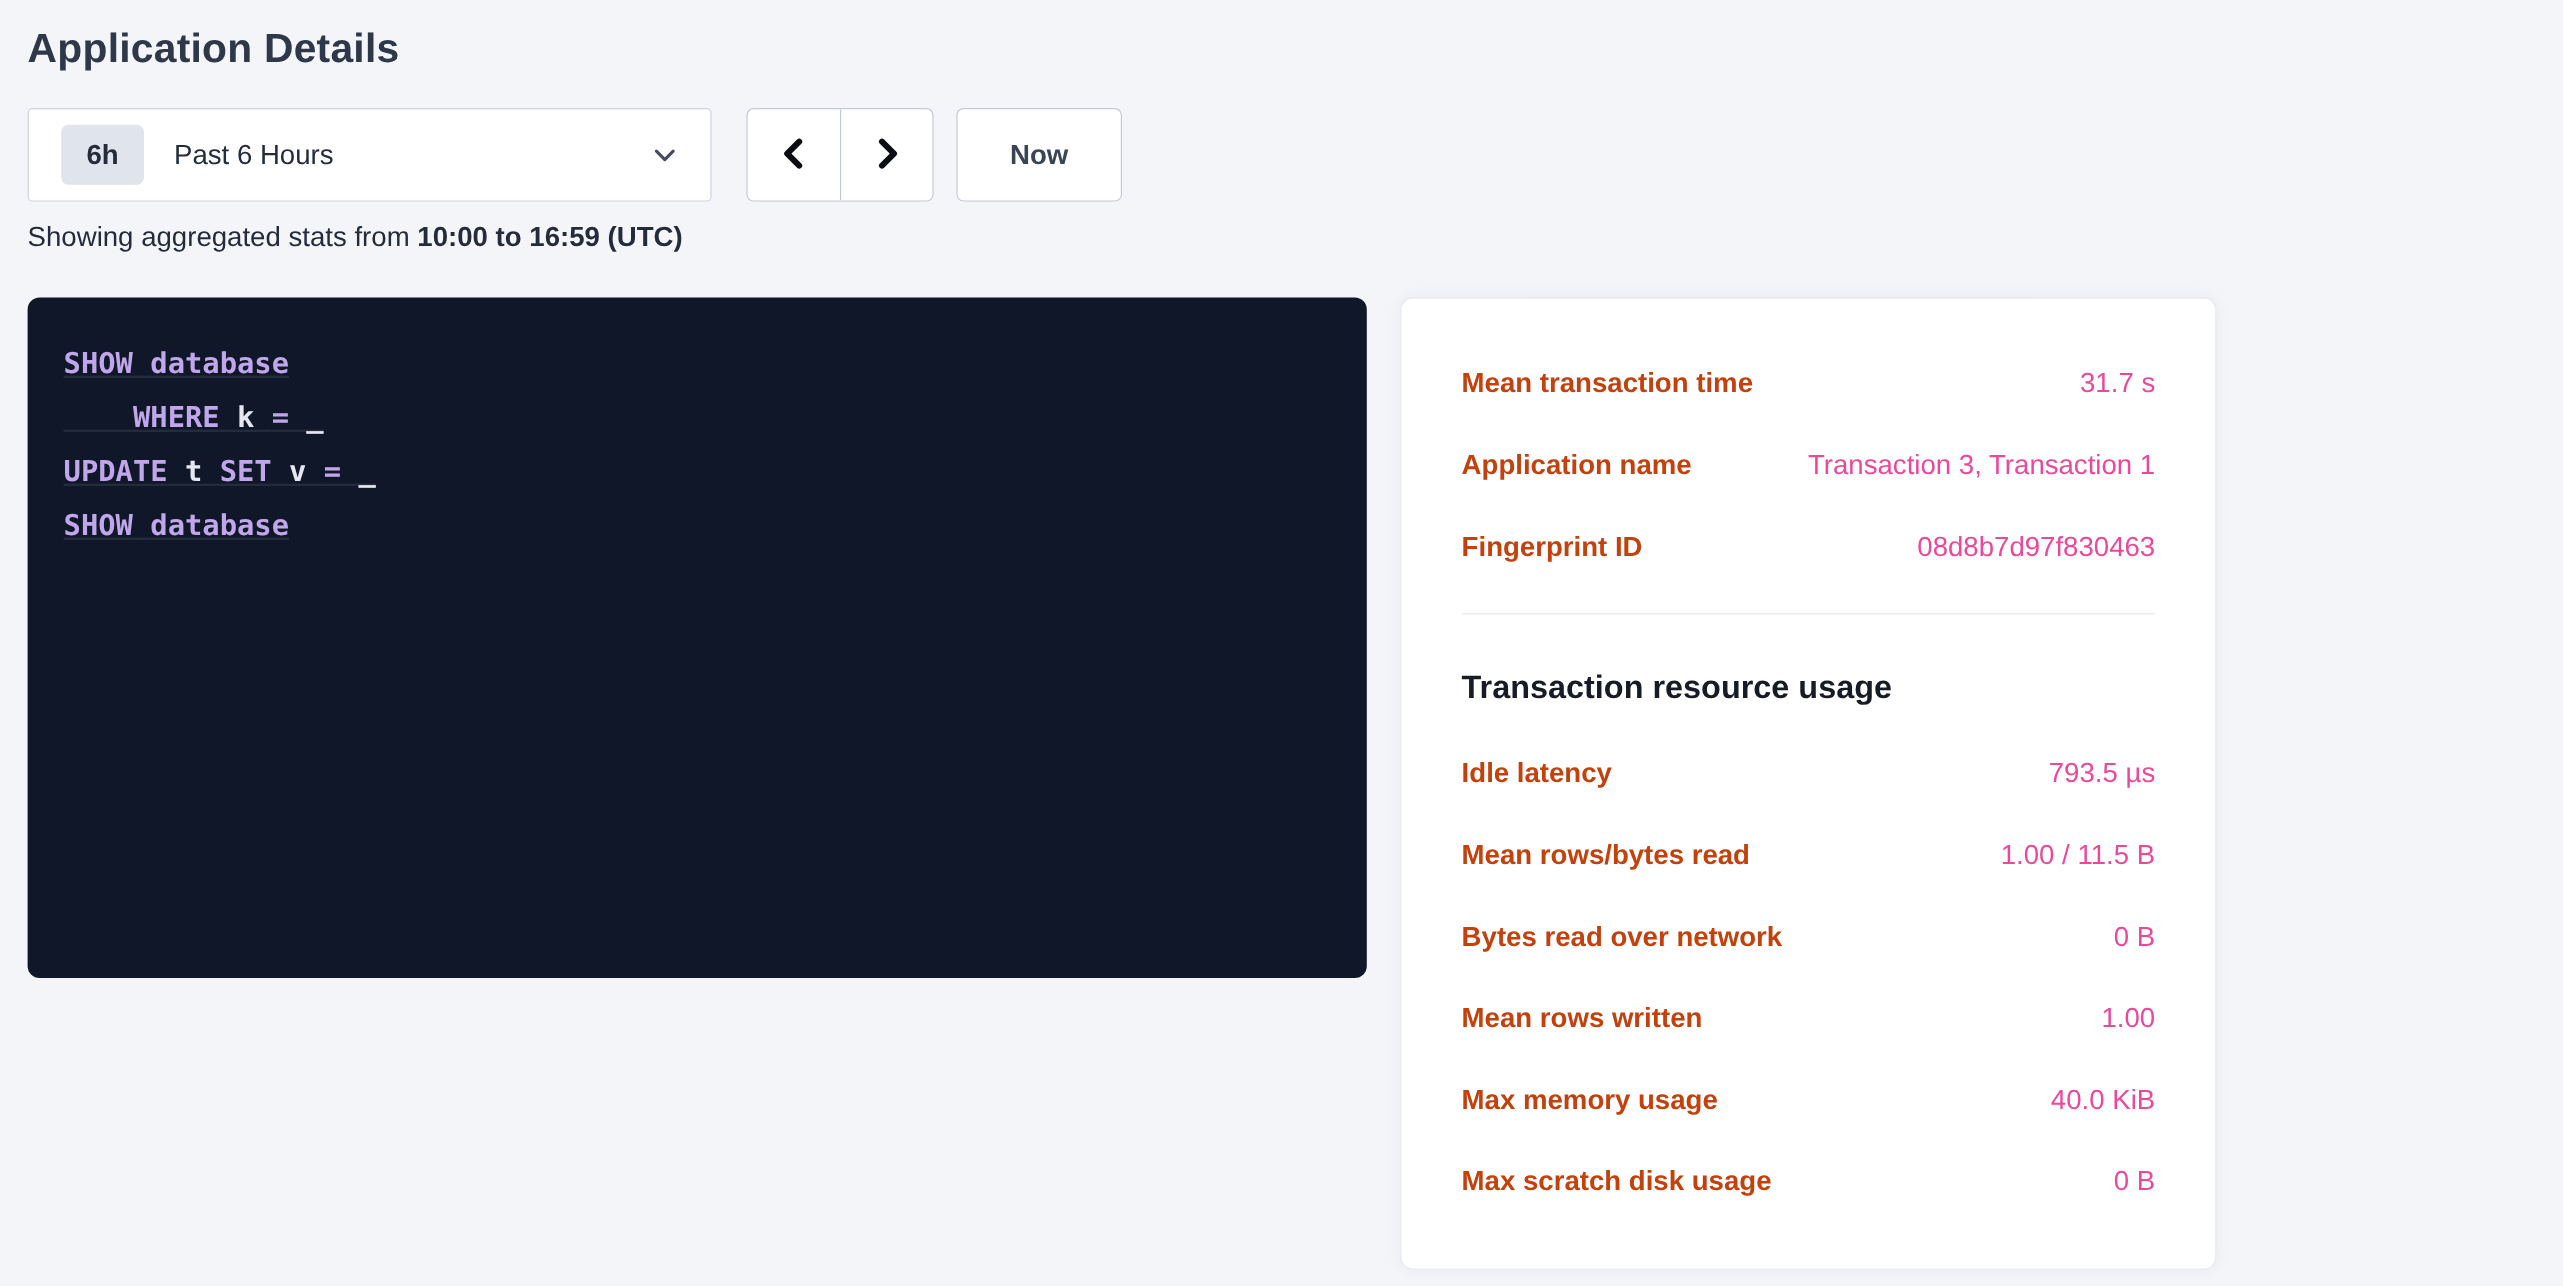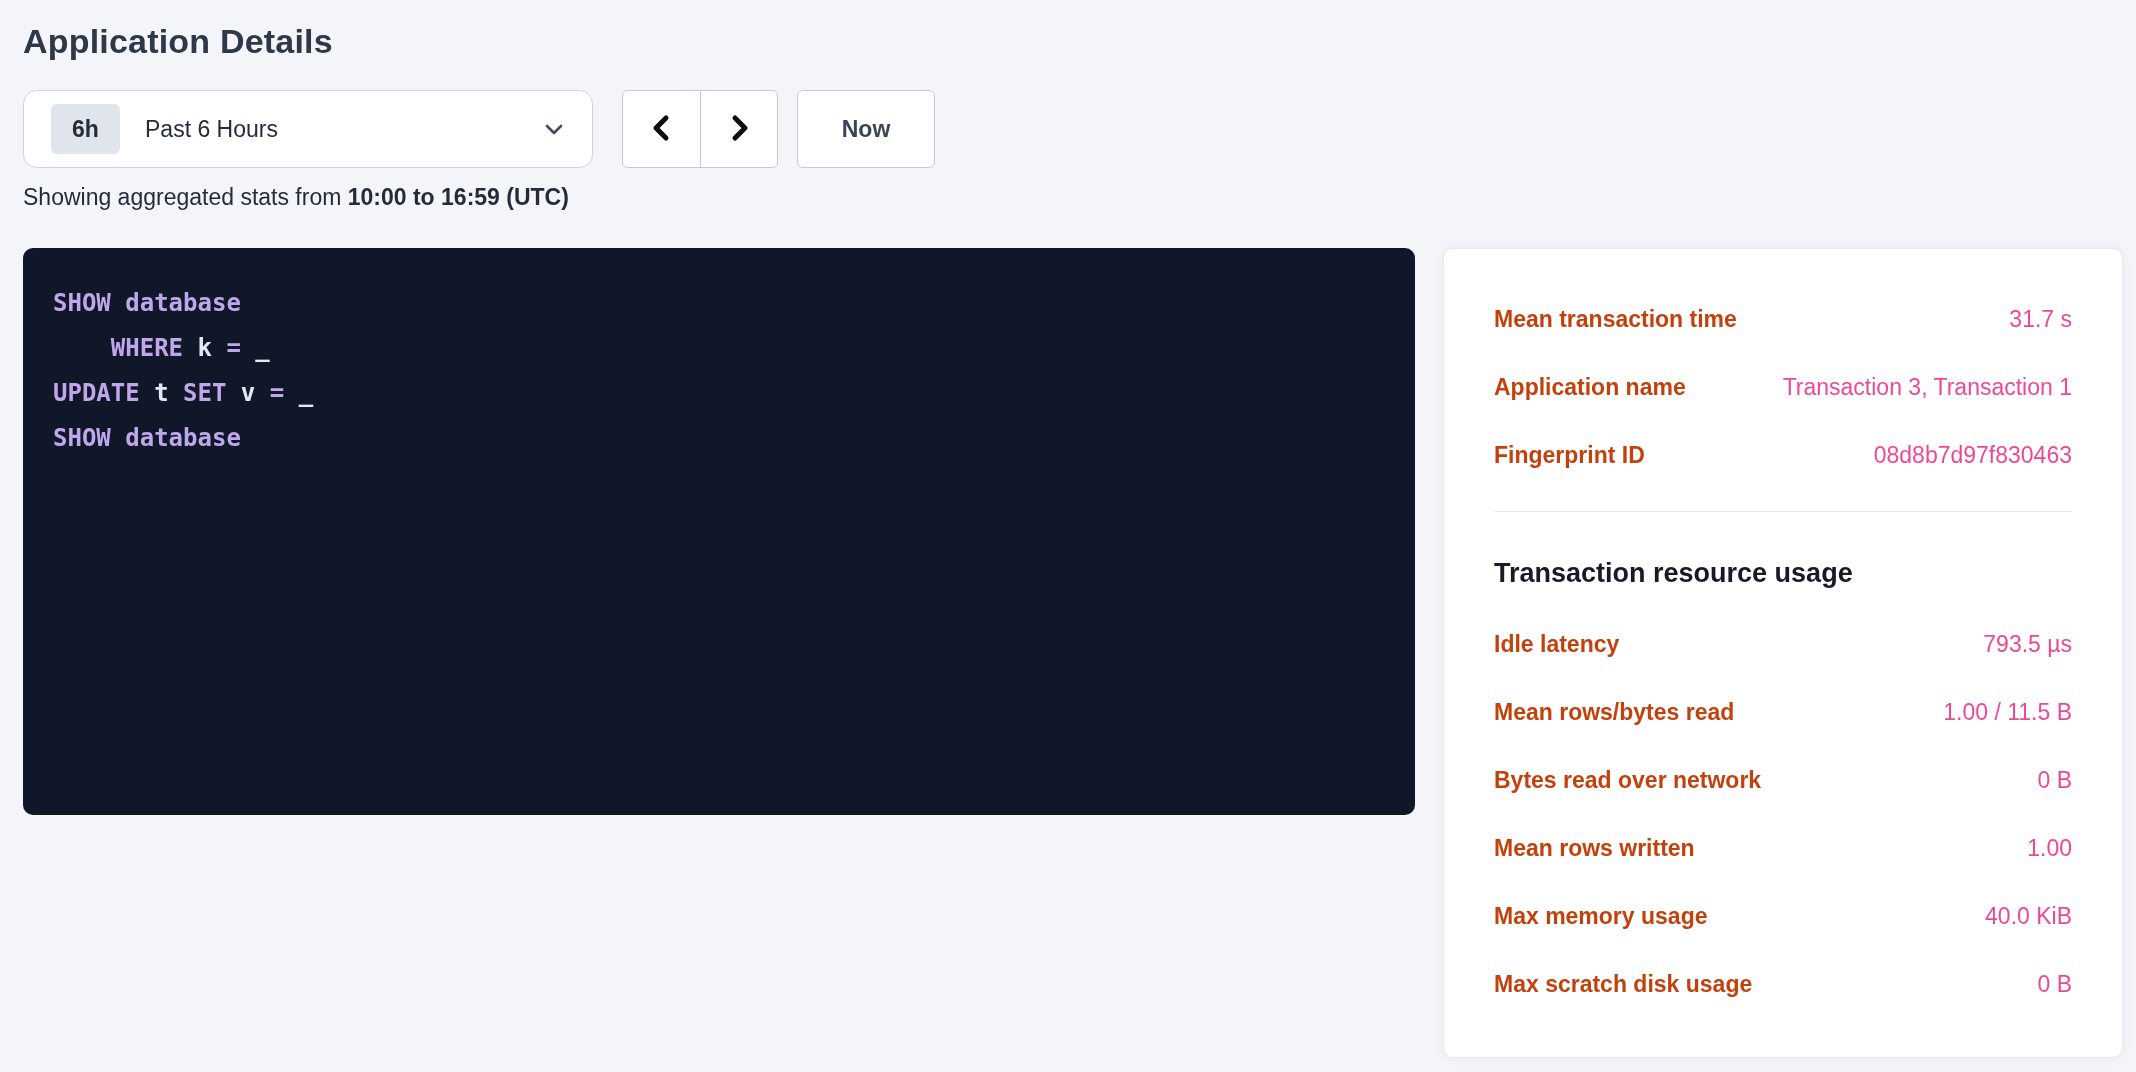--- a/index.html
+++ b/index.html
@@ -17,21 +17,21 @@
     margin: 0 0 28px 0;
     font-size: 34px; line-height: 42px;
     font-weight: 700; color: #2e3849;
     letter-spacing: 0.2px;
   }
 
   .controls { display: flex; align-items: stretch; height: 78px; margin-bottom: 16px; }
 
   .time-picker {
     width: 570px; background: #ffffff;
-    border: 1px solid #cdd3e0; border-radius: 14px;
+    border: 1px solid #cdd3e0; border-radius: 4px;
     display: flex; align-items: center;
     padding: 0 26px 0 27px; cursor: pointer;
   }
   .range-badge {
     width: 69px; height: 50px;
     background: #e0e4ec; border-radius: 6px;
     display: flex; align-items: center; justify-content: center;
     font-size: 23px; font-weight: 700; color: #242c3c;
     margin-right: 25px;
   }
@@ -57,25 +57,25 @@
     font-size: 23px; font-weight: 700; color: #394455;
     cursor: pointer;
   }
 
   .caption { margin: 0 0 38px 0; font-size: 23px; line-height: 26px; color: #242c3c; }
   .caption .bold { font-weight: 700; }
 
   .content { display: flex; align-items: flex-start; gap: 28px; }
 
   .sql-box {
-    width: 1392px; height: 567px;
+    width: 1116px; height: 567px;
     background: #0f1729; border-radius: 10px;
     padding: 33px 30px;
     font-family: "DejaVu Sans Mono", monospace;
-    font-size: 24px; line-height: 45px; font-weight: 600;
+    font-size: 24px; line-height: 45px; font-weight: 600; text-decoration: underline;
   }
   .sql-line { white-space: pre; }
   .tok-kw { color: #c0a6ea; }
   .tok-id { color: #e5e8f2; }
 
   .card {
     width: 680px; height: 810px;
     background: #ffffff;
     border: 1px solid #e7e9f1; border-radius: 10px;
     padding: 58px 50px 0 50px;

